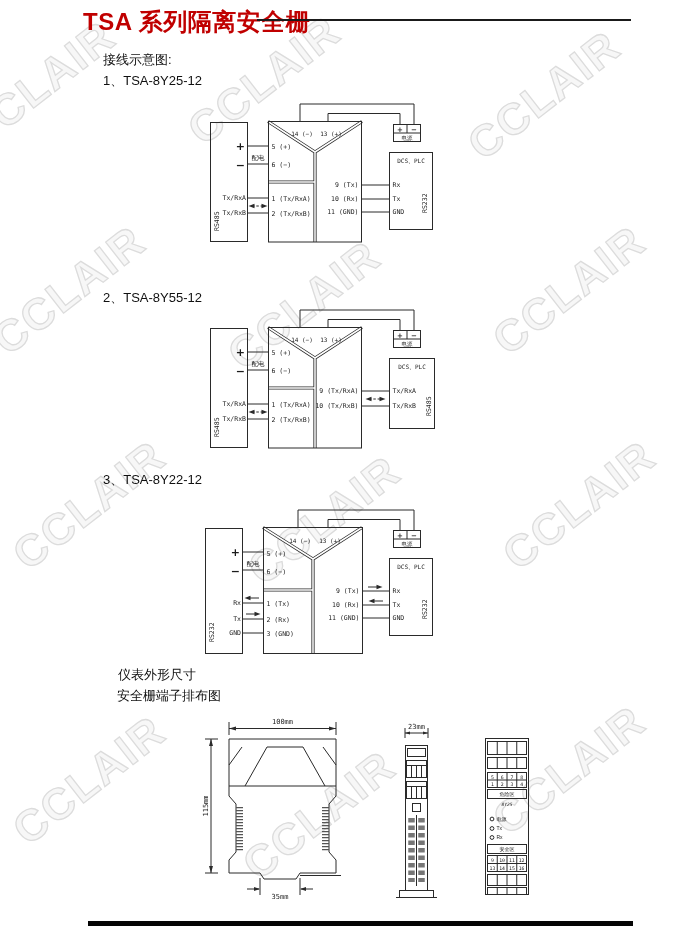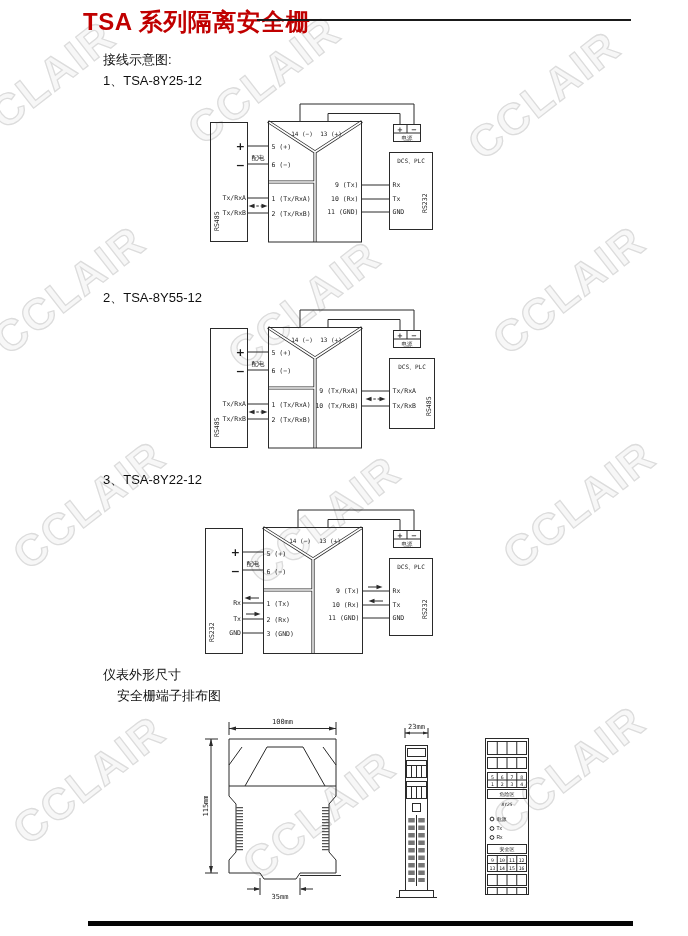--- a/index.html
+++ b/index.html
@@ -58,21 +58,21 @@
 
   <div class="layer content">
 
     <div class="doc-title">TSA 系列隔离安全栅</div>
     <div class="title-rule"></div>
 
     <div class="h-cn" style="left:103px;top:51px">接线示意图:</div>
     <div class="h-cn" style="left:103px;top:72px">1、TSA-8Y25-12</div>
     <div class="h-cn" style="left:103px;top:289px">2、TSA-8Y55-12</div>
     <div class="h-cn" style="left:103px;top:471px">3、TSA-8Y22-12</div>
-    <div class="h-cn" style="left:103px;top:666px">仪表外形尺寸</div>
+    <div class="h-cn" style="left:118px;top:666px">仪表外形尺寸</div>
     <div class="h-cn" style="left:117px;top:687px">安全栅端子排布图</div>
 
     <svg style="left:205px;top:100px" width="235" height="152" viewBox="0 0 235 152">
       <g>
         <polyline class="ln" points="95,21.5 95,4 209,4 209,24.5"></polyline>
         <polyline class="ln" points="123,21.5 123,13.5 195,13.5 195,24.5"></polyline>
       </g>
       <g>
         <rect class="bx" x="188.5" y="24.5" width="27" height="17"></rect>
         <line class="ln" x1="188.5" y1="33" x2="215.5" y2="33"></line>

